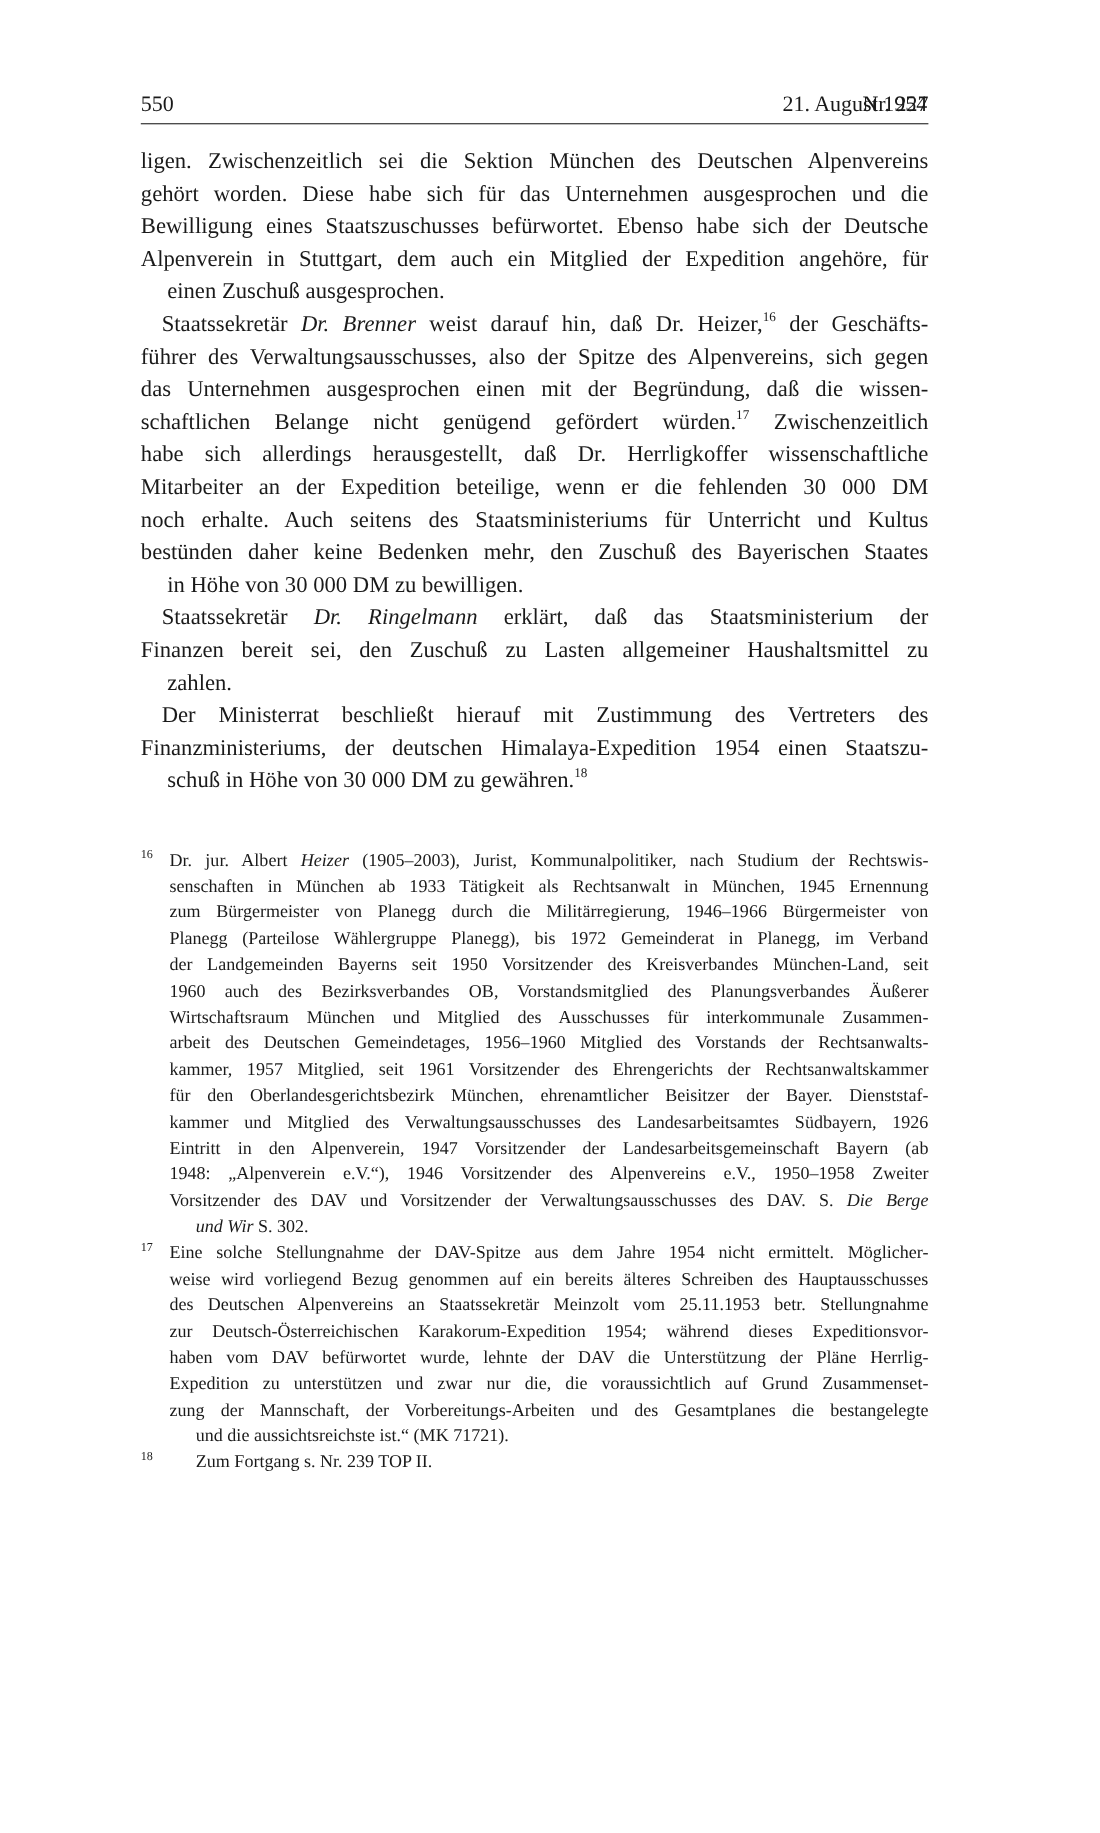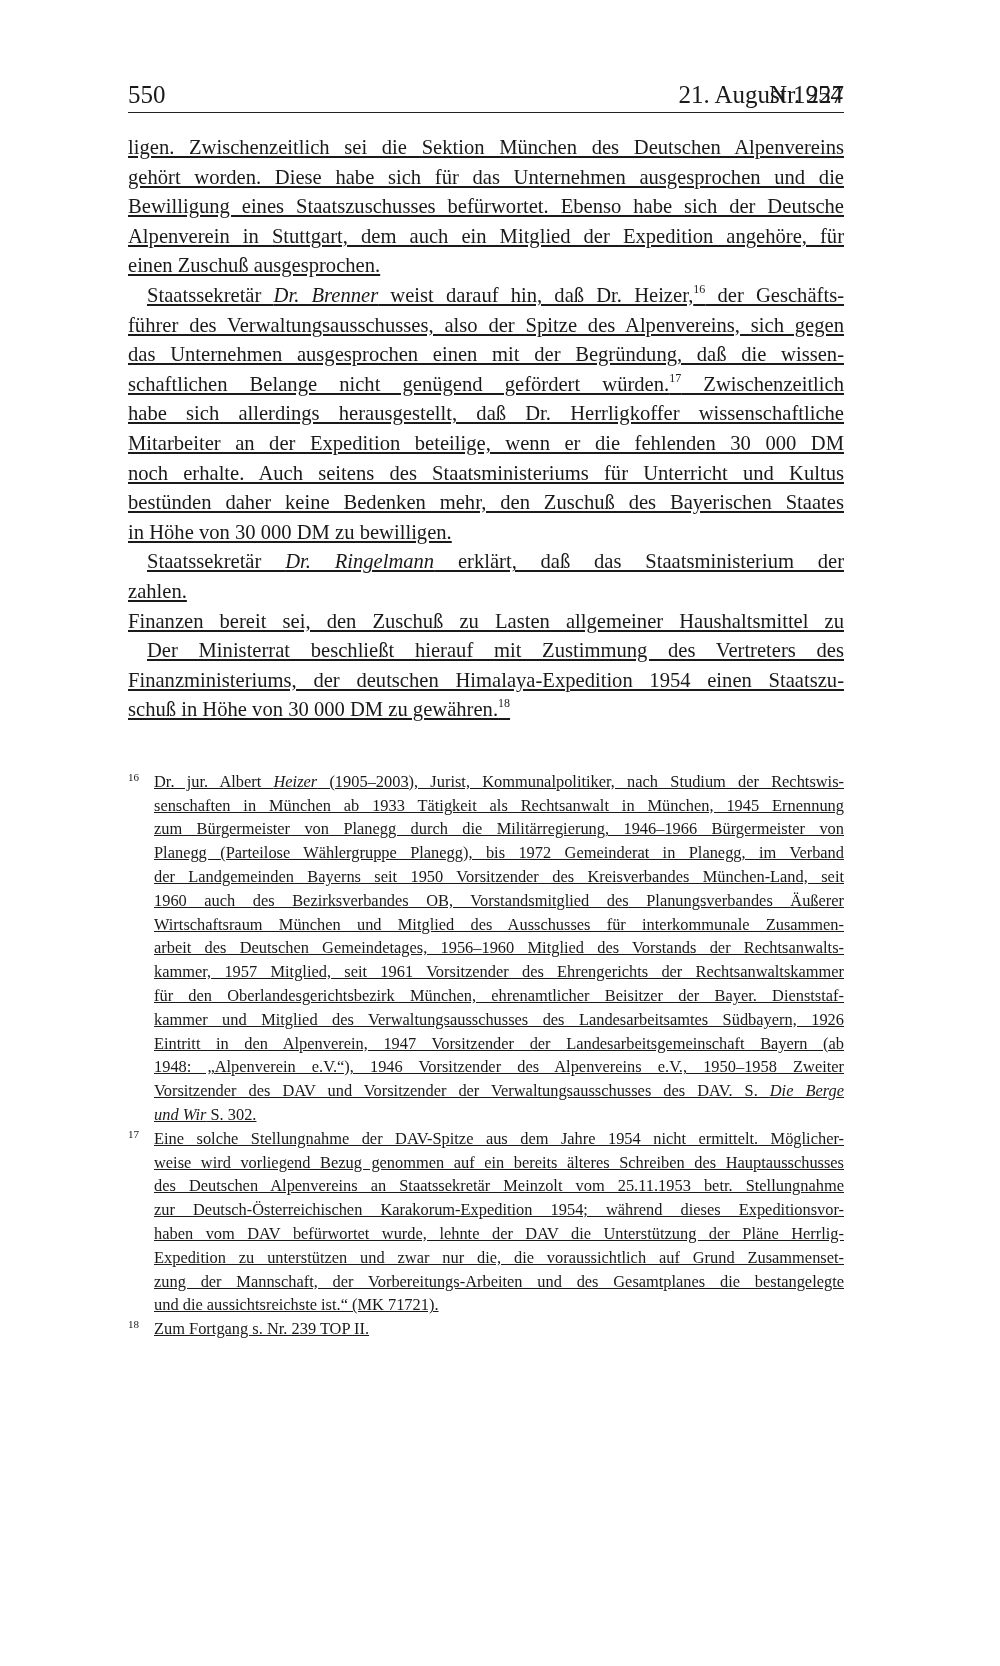--- a/index.html
+++ b/index.html
@@ -17,21 +17,21 @@
     }
     .page {
       position: absolute;
       left: 128px;
       top: 78px;
       width: 716px;
     }
     .running-head {
       position: relative;
       height: 34px;
-      font-size: 25px;
+      font-size: 20px;
       line-height: 34px;
     }
     .running-head .pageno { position: absolute; left: 0; top: 0; }
     .running-head .date { position: absolute; left: 0; right: 1px; text-align: right; top: 0; }
     .running-head .docno { position: absolute; right: 0; top: 0; text-align: center; }
     .head-rule {
       height: 1px;
       background: #222;
       margin-top: 0px;
     }
@@ -63,22 +63,22 @@
       padding-left: 26px;
       text-align: justify;
     }
     .footnote .fn-num {
       position: absolute;
       left: 0;
       top: -4px;
       font-size: 11px;
     }
     em { font-style: italic; }
-    .line { display: block; text-align: justify; text-align-last: justify; text-decoration: underline; }
-    .line.last { text-align-last: left; }
+    .line { display: block; text-align: justify; text-align-last: justify; }
+    .line.last { text-align-last: left; margin-left: 24px; }
   </style>
 </head>
 <body>
 
 <div class="page">
 
   <div class="running-head">
     <span class="pageno">550</span>
     <span class="date">21. August 1954</span>
     <span class="docno">Nr. 227</span>
@@ -102,22 +102,22 @@
       <span class="line"><span>schaftlichen Belange nicht genügend gefördert würden.</span><sup>17</sup><span> Zwischenzeitlich</span></span>
       <span class="line">habe sich allerdings herausgestellt, daß Dr. Herrligkoffer wissenschaftliche</span>
       <span class="line">Mitarbeiter an der Expedition beteilige, wenn er die fehlenden 30 000 DM</span>
       <span class="line">noch erhalte. Auch seitens des Staatsministeriums für Unterricht und Kultus</span>
       <span class="line">bestünden daher keine Bedenken mehr, den Zuschuß des Bayerischen Staates</span>
       <span class="line last">in Höhe von 30 000 DM zu bewilligen.</span>
     </p>
 
     <p>
       <span class="line" style="padding-left:19px"><span>Staatssekretär </span><em>Dr. Ringelmann</em><span> erklärt, daß das Staatsministerium der</span></span>
+      <span class="line">Finanzen bereit sei, den Zuschuß zu Lasten allgemeiner Haushaltsmittel zu</span>
       <span class="line last">zahlen.</span>
-      <span class="line">Finanzen bereit sei, den Zuschuß zu Lasten allgemeiner Haushaltsmittel zu</span>
     </p>
 
     <p>
       <span class="line" style="padding-left:19px">Der Ministerrat beschließt hierauf mit Zustimmung des Vertreters des</span>
       <span class="line">Finanzministeriums, der deutschen Himalaya-Expedition 1954 einen Staatszu-</span>
       <span class="line last"><span>schuß in Höhe von 30 000 DM zu gewähren.</span><sup>18</sup></span>
     </p>
   </div>
 
   <div class="footnotes">

